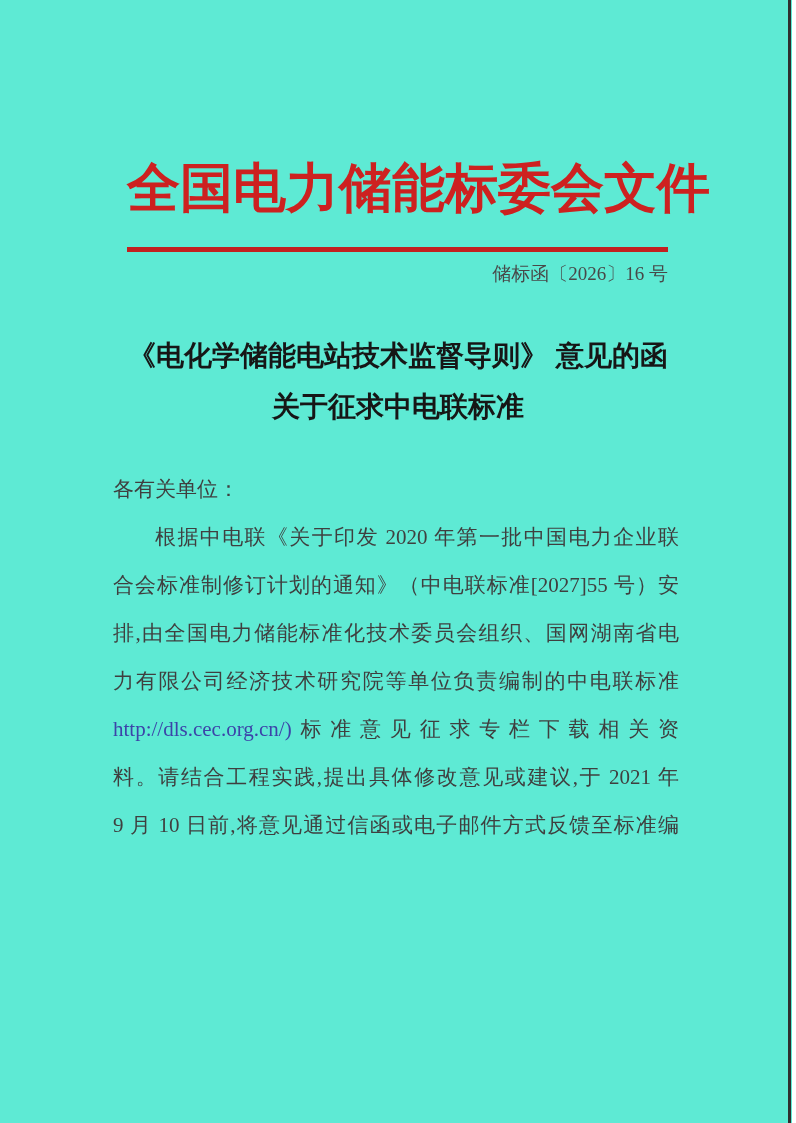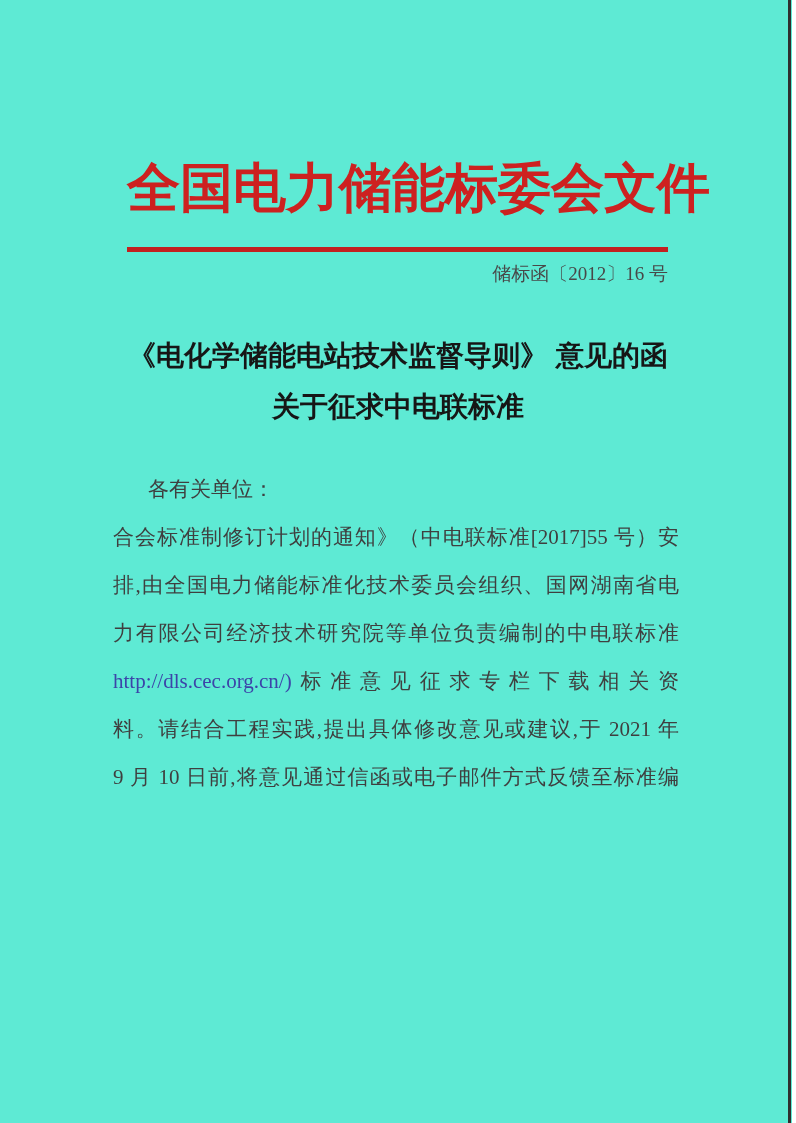--- a/index.html
+++ b/index.html
@@ -31,46 +31,47 @@
     color:#161616; font-size:28px; line-height:51px;
   }
   .body-block {
     position:absolute; top:465px; left:113px; width:566px;
     font-size:21px; color:#3f3f3f;
   }
   .bl {
     height:48px; line-height:48px; overflow:hidden;
     text-align:justify; text-align-last:justify;
   }
-  .bl.left { text-align:left; text-align-last:left;margin-left:35px; }
+  .bl.left { text-align:left; text-align-last:left; }
   .bl.indent { box-sizing:border-box; padding-left:42px; }
   a.doc-link, a.doc-link:visited {
     color:#3c44a9; cursor:pointer;
   }
   .link-suffix { color:#3c44a9; text-decoration:none; }
 </style>
 </head>
 <body>
 
 <div class="page">
 
   <div class="banner">全国电力储能标委会文件</div>
 
   <div class="red-rule"></div>
 
-  <div class="doc-number">储标函〔2012〕16 号</div>
+  <div class="doc-number">储标函〔2026〕16 号</div>
 
   <div class="doc-title">
     <div>《电化学储能电站技术监督导则》 意见的函</div>
     <div>关于征求中电联标准</div>
   </div>
 
   <div class="body-block">
     <div class="bl left">各有关单位：</div>
-    <div class="bl">合会标准制修订计划的通知》（中电联标准[2017]55 号）安</div>
+    <div class="bl indent">根据中电联《关于印发 2020 年第一批中国电力企业联</div>
+    <div class="bl">合会标准制修订计划的通知》（中电联标准[2027]55 号）安</div>
     <div class="bl">排,由全国电力储能标准化技术委员会组织、国网湖南省电</div>
     <div class="bl">力有限公司经济技术研究院等单位负责编制的中电联标准</div>
     <div class="bl">
       <a class="doc-link">http://dls.cec.org.cn/</a><span class="link-suffix">)</span><span>标准意见征求专栏下载相关资</span>
     </div>
     <div class="bl">料。请结合工程实践,提出具体修改意见或建议,于 2021 年</div>
     <div class="bl">9 月 10 日前,将意见通过信函或电子邮件方式反馈至标准编</div>
   </div>
 
   <div class="edge-line"></div>

